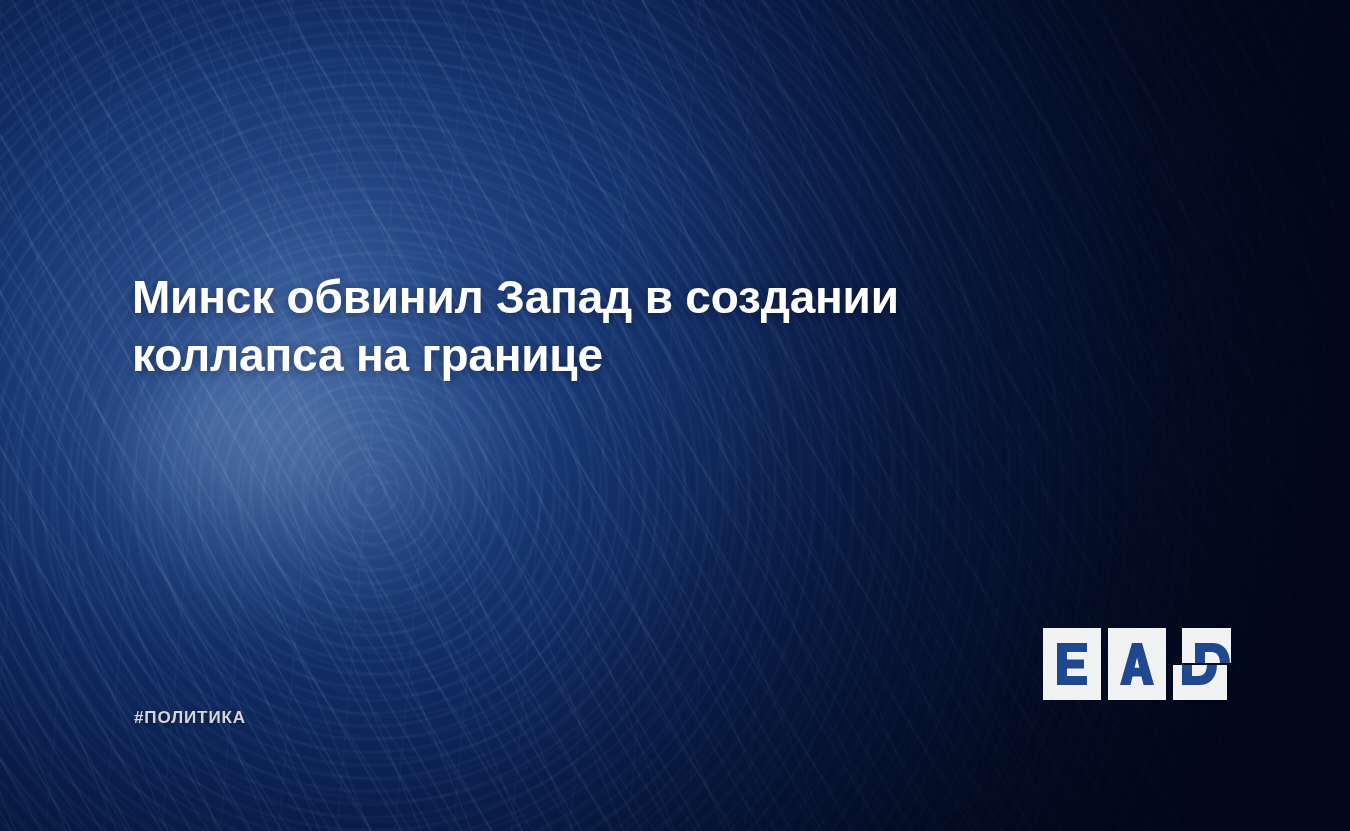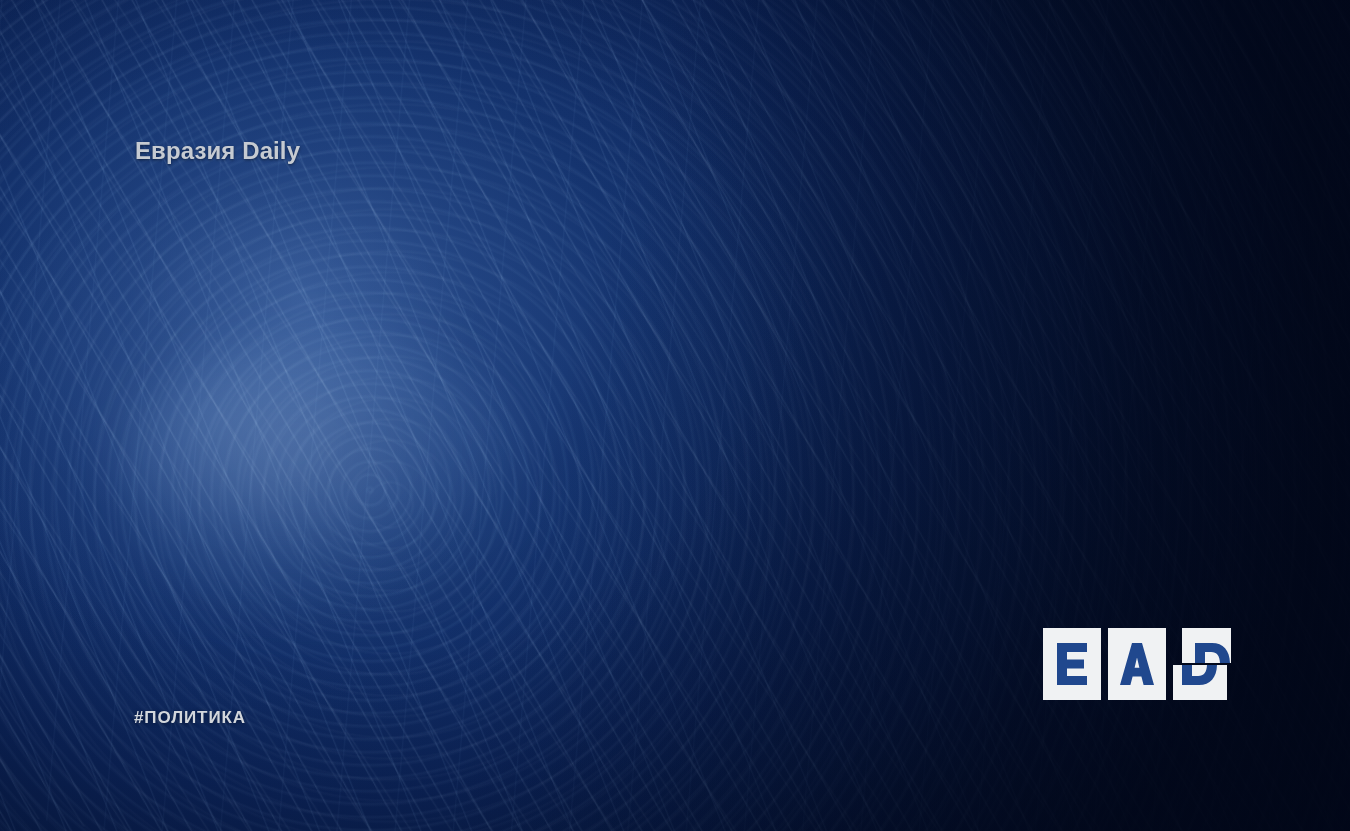--- a/index.html
+++ b/index.html
@@ -254,22 +254,22 @@
   <div class="bg-rings"></div>
   <div class="bg-rings two"></div>
   <div class="bg-streaks"></div>
   <div class="bg-streaks b"></div>
   <div class="bg-streak-mask"></div>
   <div class="bg-glow"></div>
   <div class="bg-vignette"></div>
 
   <div class="content">
 
-    <div class="site-logo">Евразия Daily</div>
-
+
+    <h1 class="headline">Минск обвинил Запад в создании коллапса на границе</h1>
 
     <div class="tag">#ПОЛИТИКА</div>
 
     <div class="ead-logo">
 
       <div class="ead-tile">
         <svg width="58" height="72" viewBox="0 0 58 72" aria-hidden="true">
           <path d="M14 15 H44 V24 H24 V31.5 H41 V40.5 H24 V48 H44 V57 H14 Z" fill="#20488e"></path>
         </svg>
       </div>

